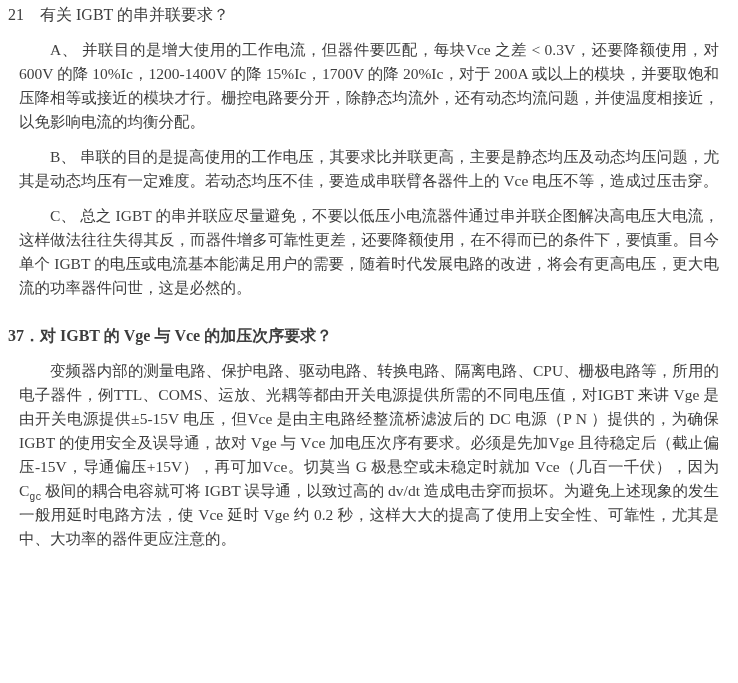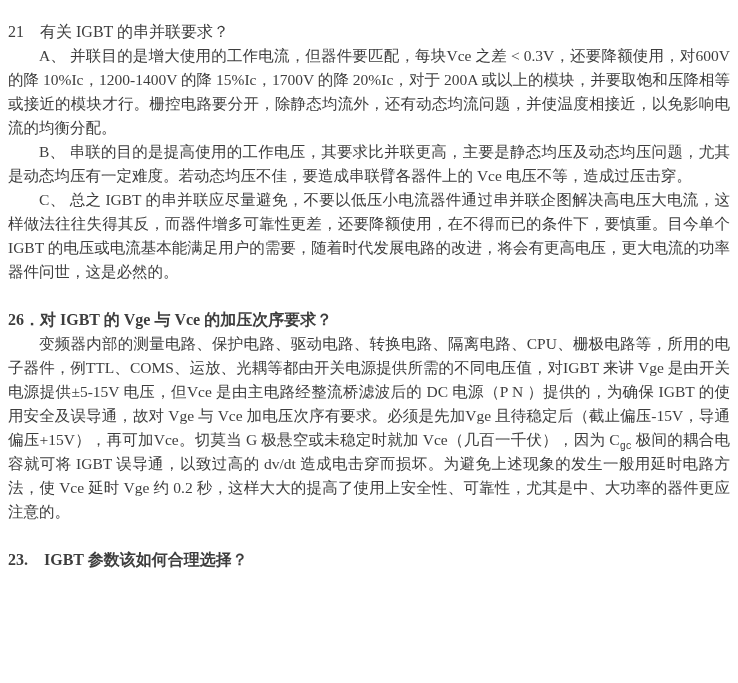--- a/index.html
+++ b/index.html
@@ -9,56 +9,55 @@
   }
   body {
     width: 738px;
     height: 683px;
     overflow: hidden;
   }
   .page {
     box-sizing: border-box;
     width: 738px;
     height: 683px;
-    padding: 20px 8px 0 8px;
+    padding: 3px 8px 0 8px;
     font-family: "Liberation Serif", "DejaVu Serif", serif;
     font-size: 15.5px;
     line-height: 24px;
     color: #3d3d3d;
     text-align: justify;
   }
   .qa-section { margin: 0; }
   .qa-section + .qa-section { margin-top: 24px; }
   .heading {
     margin: 0;
     font-size: 16px;
     font-weight: normal;
     text-align: left;
   }
   .heading.bold { font-weight: bold; }
   .para {
-    margin: 0;
+    margin: 11px;
     text-indent: 2em;
   }
   sub {
     font-size: 0.65em;
     line-height: 0;
     font-family: Liberation Mono, monospace;
   }
 </style>
 </head>
 <body>
 
 <main class="page">
     <section class="qa-section">
       <h2 class="heading">21　有关 IGBT 的串并联要求？</h2>
       <p class="para">A、 并联目的是增大使用的工作电流，但器件要匹配，每块Vce 之差 &lt; 0.3V，还要降额使用，对600V 的降 10%Ic，1200-1400V 的降 15%Ic，1700V 的降 20%Ic，对于 200A 或以上的模块，并要取饱和压降相等或接近的模块才行。栅控电路要分开，除静态均流外，还有动态均流问题，并使温度相接近，以免影响电流的均衡分配。</p>
       <p class="para">B、 串联的目的是提高使用的工作电压，其要求比并联更高，主要是静态均压及动态均压问题，尤其是动态均压有一定难度。若动态均压不佳，要造成串联臂各器件上的 Vce 电压不等，造成过压击穿。</p>
       <p class="para">C、 总之 IGBT 的串并联应尽量避免，不要以低压小电流器件通过串并联企图解决高电压大电流，这样做法往往失得其反，而器件增多可靠性更差，还要降额使用，在不得而已的条件下，要慎重。目今单个 IGBT 的电压或电流基本能满足用户的需要，随着时代发展电路的改进，将会有更高电压，更大电流的功率器件问世，这是必然的。</p>
     </section>
     <section class="qa-section">
-      <h2 class="heading bold">26．对 IGBT 的 Vge 与 Vce 的加压次序要求？</h2>
+      <h2 class="heading bold">37．对 IGBT 的 Vge 与 Vce 的加压次序要求？</h2>
       <p class="para">变频器内部的测量电路、保护电路、驱动电路、转换电路、隔离电路、CPU、栅极电路等，所用的电子器件，例TTL、COMS、运放、光耦等都由开关电源提供所需的不同电压值，对IGBT 来讲 Vge 是由开关电源提供±5-15V 电压，但Vce 是由主电路经整流桥滤波后的 DC 电源（P N ）提供的，为确保 IGBT 的使用安全及误导通，故对 Vge 与 Vce 加电压次序有要求。必须是先加Vge 且待稳定后（截止偏压-15V，导通偏压+15V），再可加Vce。切莫当 G 极悬空或未稳定时就加 Vce（几百一千伏），因为 C<sub>gc</sub> 极间的耦合电容就可将 IGBT 误导通，以致过高的 dv/dt 造成电击穿而损坏。为避免上述现象的发生一般用延时电路方法，使 Vce 延时 Vge 约 0.2 秒，这样大大的提高了使用上安全性、可靠性，尤其是中、大功率的器件更应注意的。</p>
     </section>
     <section class="qa-section">
-      <h2 class="heading bold">23.　IGBT 参数该如何合理选择？</h2>
     </section>
   </main>
 
 </body></html>

